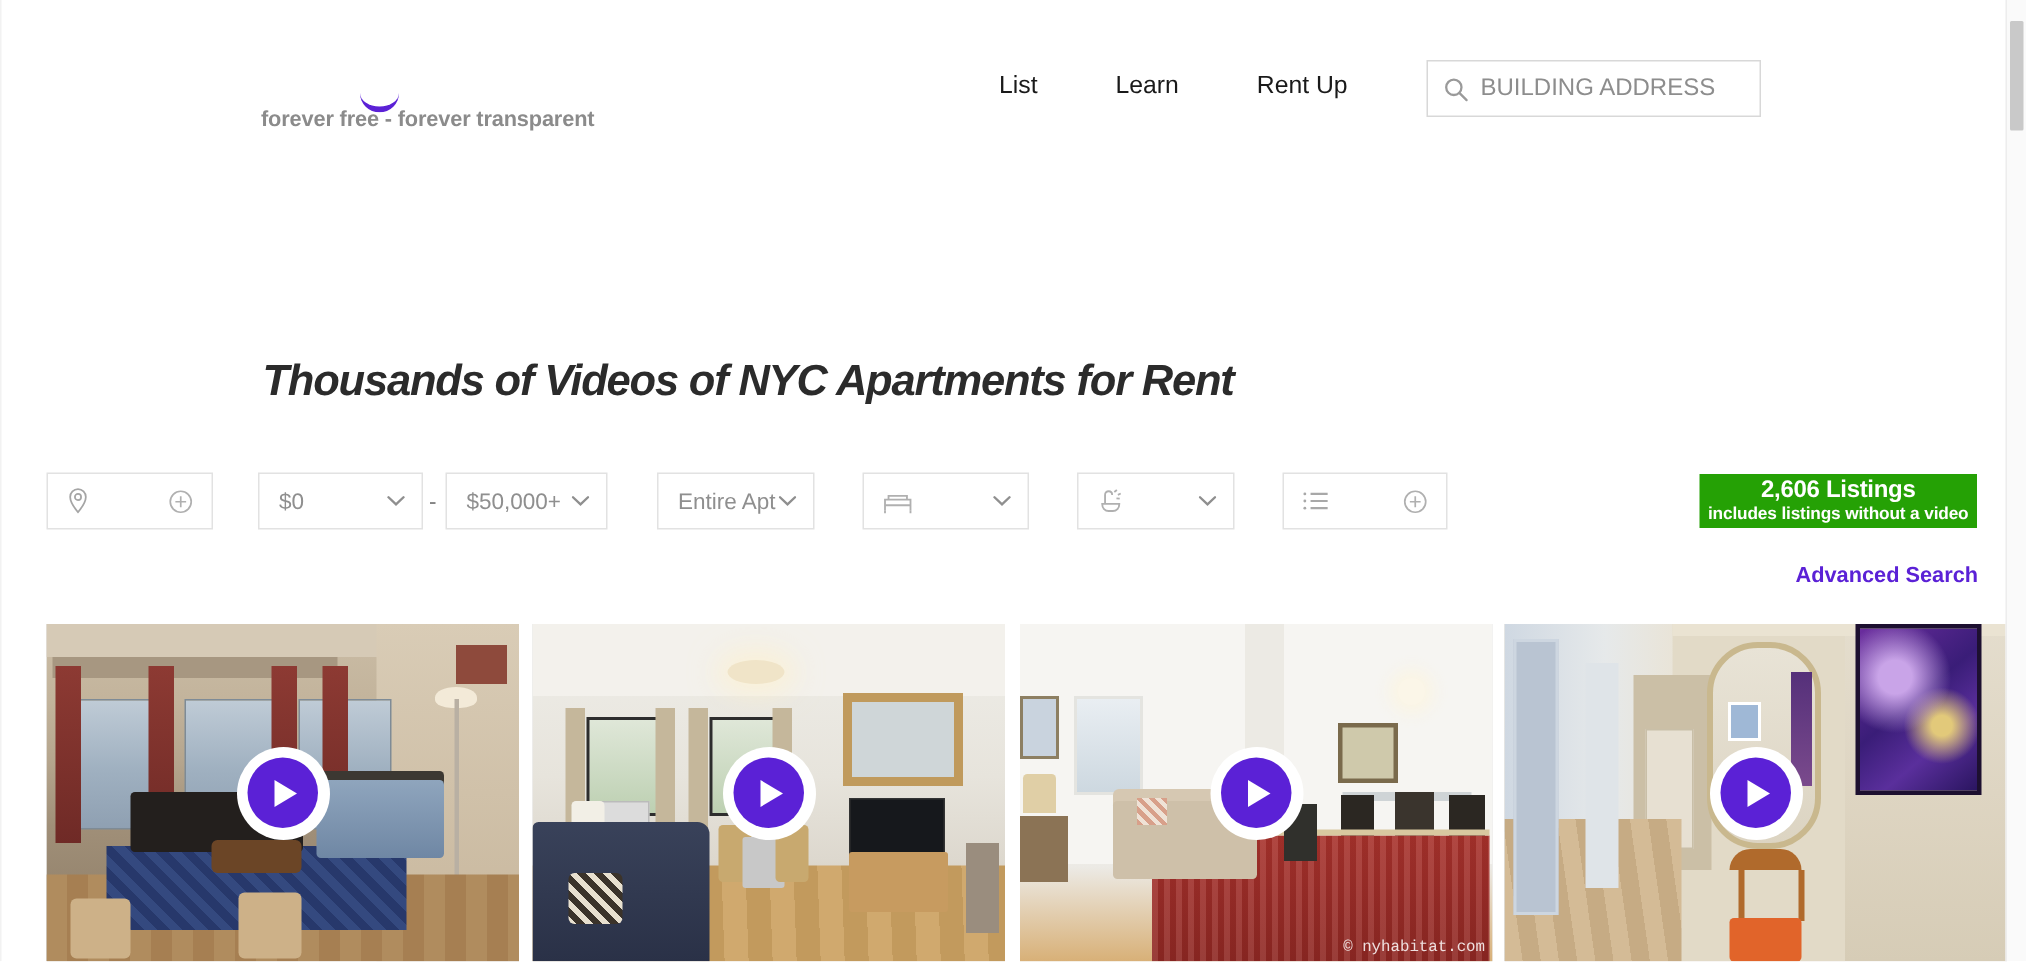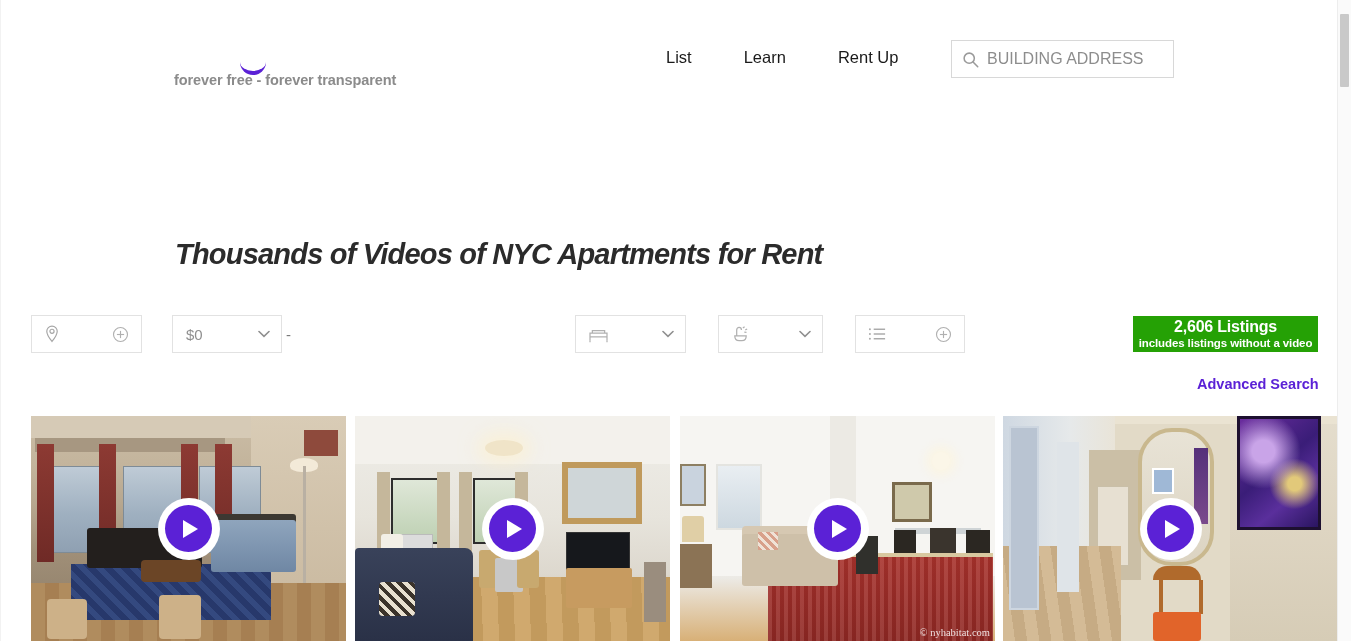--- a/index.html
+++ b/index.html
@@ -239,21 +239,21 @@
     border-left: 15px solid #ffffff;
     border-top: 9px solid transparent;
     border-bottom: 9px solid transparent;
     margin-left: 4px;
   }
   .watermark {
     position: absolute;
     right: 5px; bottom: 3px;
     font-size: 10.5px;
     color: rgba(255,255,255,0.85);
-    font-family: Liberation Serif, serif;
+    font-family: Liberation Mono, monospace;
   }
   .feedback-tab {
     position: absolute;
     left: 1212px; top: 610px;
     width: 126px; height: 31px;
     background: #5b21d6;
     color: #fff;
     font-size: 14.5px;
     font-weight: 700;
     display: flex;
@@ -441,21 +441,37 @@
 
     <div class="fbox" style="left:172px; width:110px;">
       <span class="flabel">$0</span>
       <span class="chev">
         <svg width="12" height="8" viewBox="0 0 12 8">
             <path d="M1 1.5L6 6.3L11 1.5" stroke="#8f8f8f" stroke-width="1.6" fill="none" stroke-linecap="round"></path>
           </svg>
       </span>
     </div>
 
-
+    <div class="fbox" style="left:297px; width:108px;">
+      <span class="flabel">$50,000+</span>
+      <span class="chev">
+        <svg width="12" height="8" viewBox="0 0 12 8">
+            <path d="M1 1.5L6 6.3L11 1.5" stroke="#8f8f8f" stroke-width="1.6" fill="none" stroke-linecap="round"></path>
+          </svg>
+      </span>
+    </div>
+
+    <div class="fbox" style="left:438px; width:105px;">
+      <span class="flabel">Entire Apt</span>
+      <span class="chev">
+        <svg width="12" height="8" viewBox="0 0 12 8">
+            <path d="M1 1.5L6 6.3L11 1.5" stroke="#8f8f8f" stroke-width="1.6" fill="none" stroke-linecap="round"></path>
+          </svg>
+      </span>
+    </div>
 
     <div class="fbox" style="left:575px; width:111px;">
       <span class="icon-left">
         <svg width="21" height="17" viewBox="0 0 22 18" fill="none" stroke="#b0b0b0" stroke-width="1.3">
           <path d="M2 15V7.5h18V15"></path>
           <path d="M2 11.5h18"></path>
           <path d="M4.5 7.5V4.8h13v2.7"></path>
           <path d="M2 15v2.2M20 15v2.2"></path>
         </svg>
       </span>

